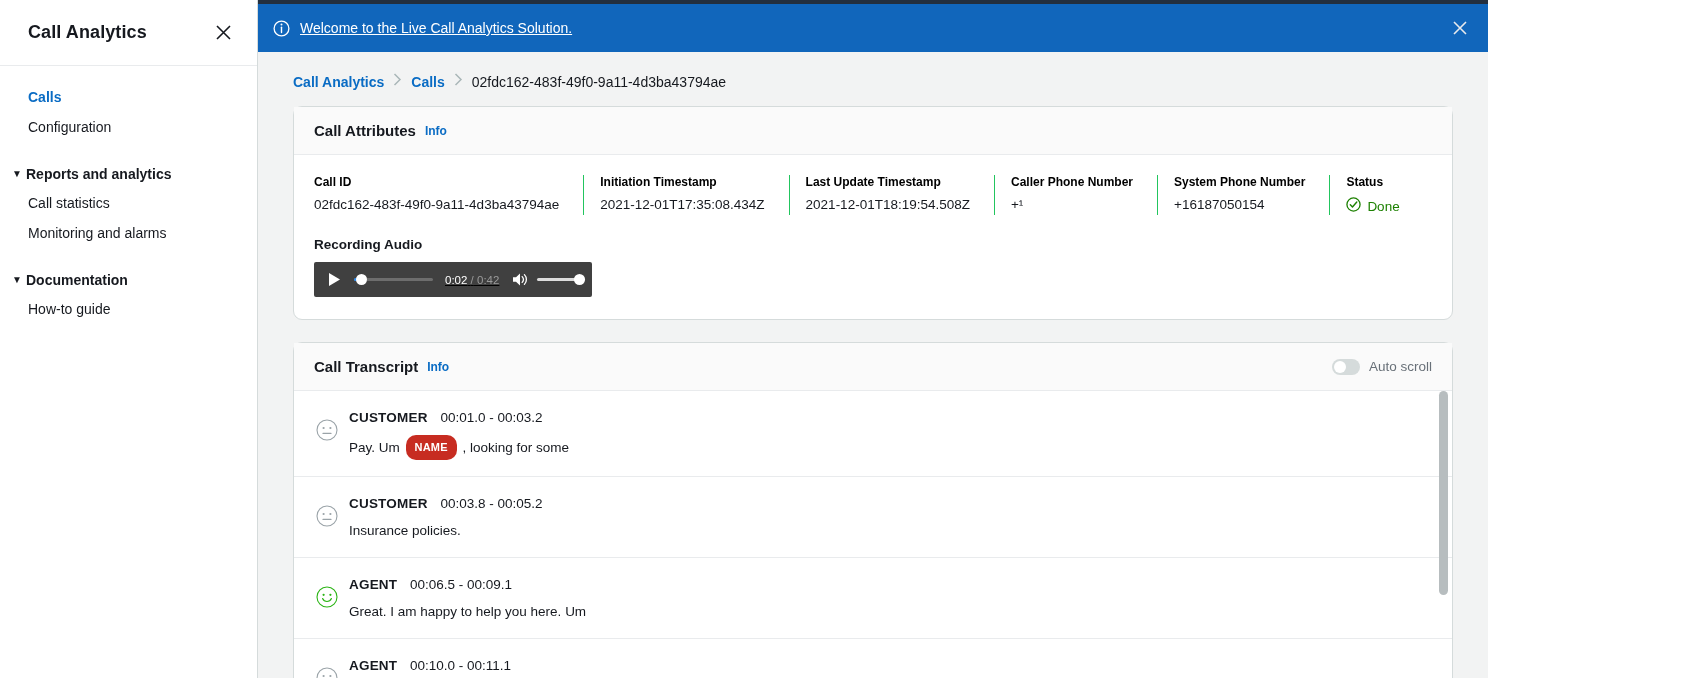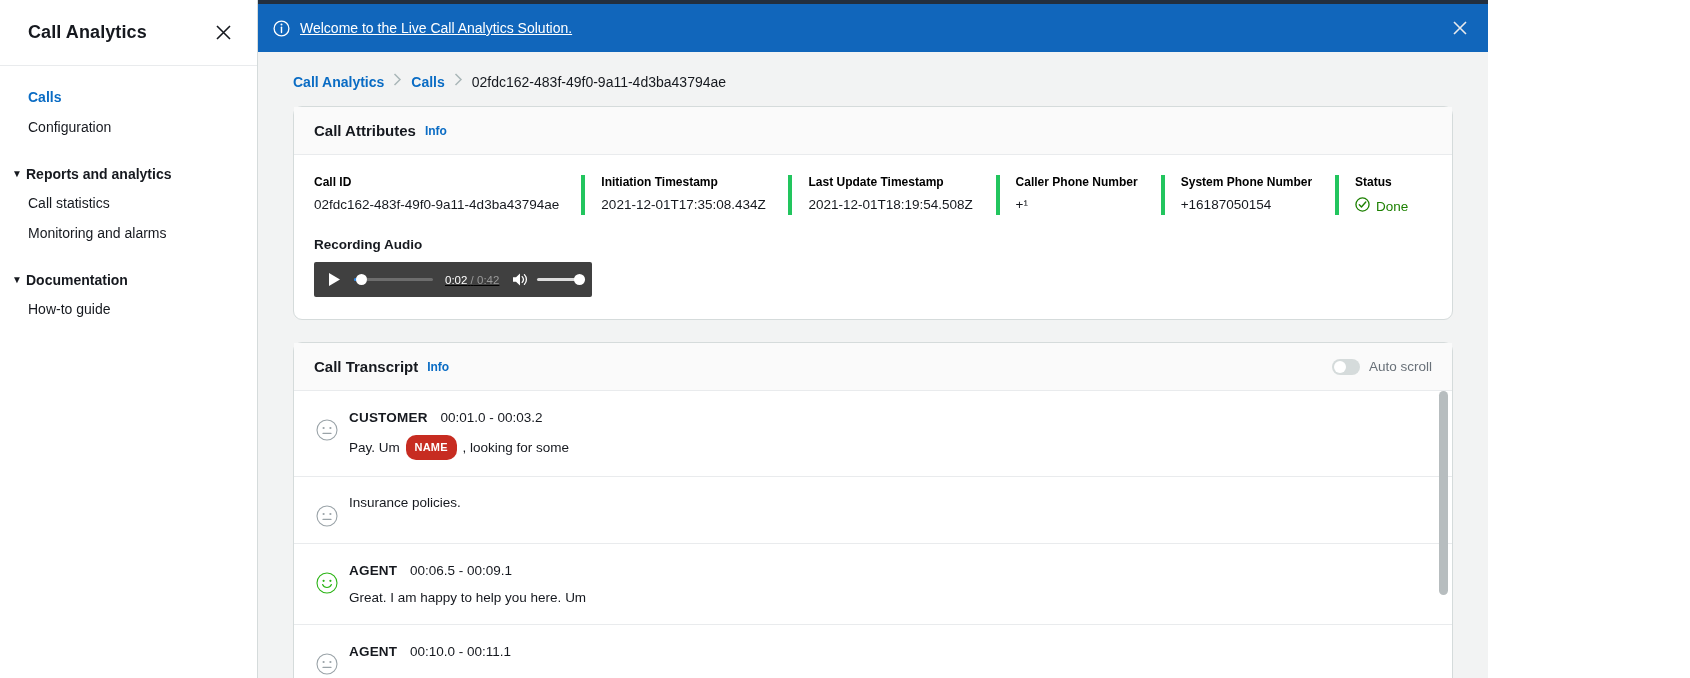--- a/index.html
+++ b/index.html
@@ -208,21 +208,21 @@
     display: flex;
     padding: 20px 20px 0 20px;
   }
   .attr {
     padding-right: 24px;
     padding-left: 0;
     position: relative;
     min-width: 0;
   }
   .attr + .attr {
-    border-left: 4px solid #22c55e;
+    border-left: 1px solid #22c55e;
     padding-left: 16px;
   }
   .attr-label {
     font-size: 12px;
     font-weight: bold;
     color: #000000;
     margin-bottom: 8px;
     white-space: nowrap;
   }
   .attr-value {
@@ -628,20 +628,24 @@
             <div class="turn">
               <div class="turn-icon">
                 <svg width="22" height="22" viewBox="0 0 22 22" aria-hidden="true">
                   <circle cx="11" cy="11" r="10" fill="none" stroke="#9aa3a8" stroke-width="1.1"></circle>
                   <circle cx="7.6" cy="9" r="1.1" fill="#9aa3a8"></circle>
                   <circle cx="14.4" cy="9" r="1.1" fill="#9aa3a8"></circle>
                   <path d="M7 14.4 H15" stroke="#9aa3a8" stroke-width="1.2" stroke-linecap="round"></path>
                 </svg>
               </div>
               <div class="turn-body">
+                <div class="turn-head">
+                  <span class="turn-speaker">CUSTOMER</span>
+                  <span class="turn-time">00:03.8 - 00:05.2</span>
+                </div>
                 <div class="turn-text">Insurance policies.</div>
               </div>
             </div>
 
             <div class="turn">
               <div class="turn-icon">
                 <svg width="22" height="22" viewBox="0 0 22 22" aria-hidden="true">
                   <circle cx="11" cy="11" r="10" fill="none" stroke="#2bb415" stroke-width="1.1"></circle>
                   <circle cx="7.6" cy="8.8" r="1.1" fill="#2bb415"></circle>
                   <circle cx="14.4" cy="8.8" r="1.1" fill="#2bb415"></circle>

